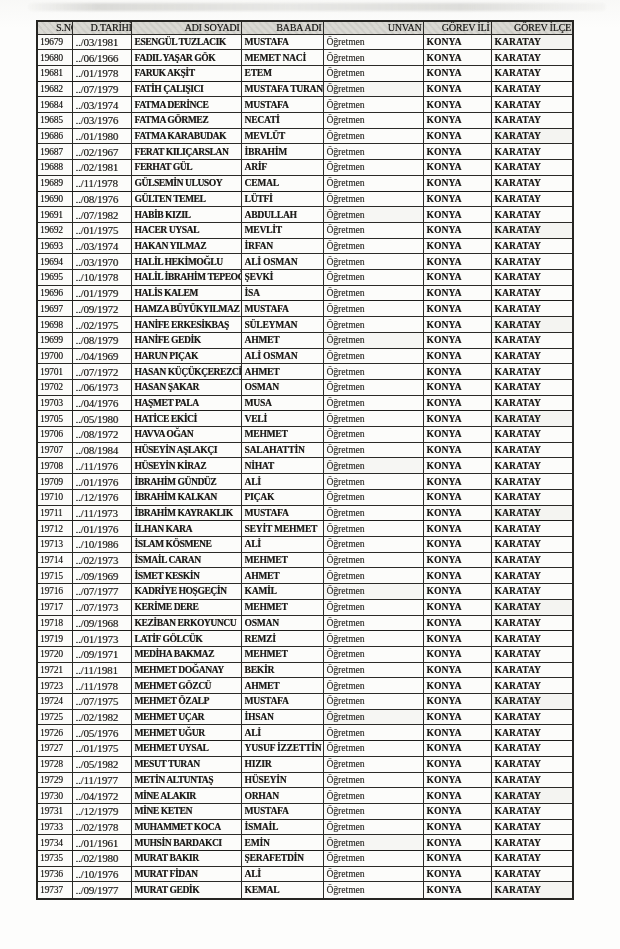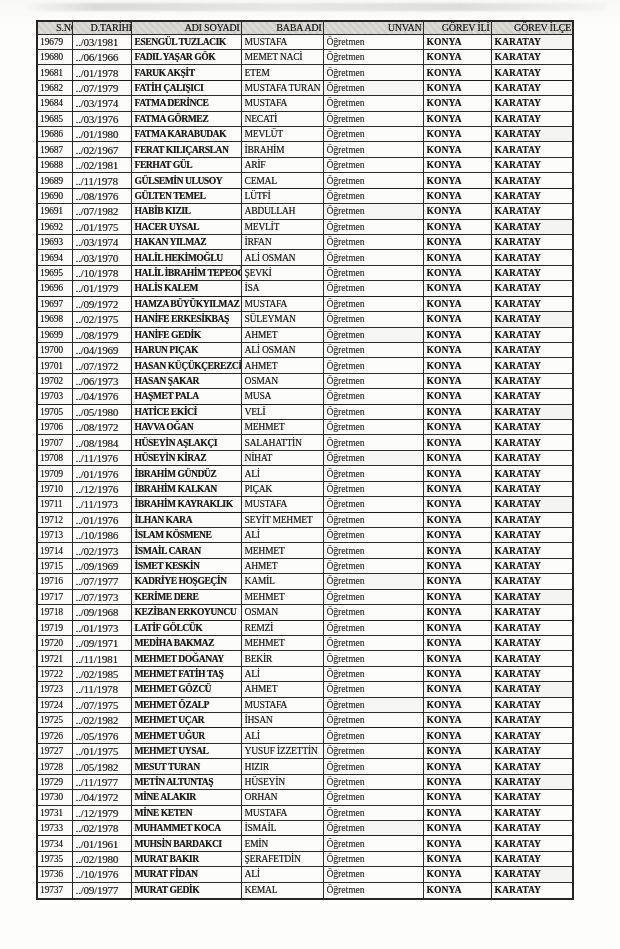--- a/index.html
+++ b/index.html
@@ -67,21 +67,21 @@
     padding: 0 1px 0 18px;
     letter-spacing: -0.2px;
   }
   td {
     font-size: 9.5px;
     padding: 0 1px 0 3px;
   }
   td.col-sno   { font-weight: 400; padding-left: 2px; letter-spacing: -0.2px; }
   td.col-dtarihi { font-weight: 400; font-size: 11px; letter-spacing: -0.2px; color: #232220; }
   td.col-adi-soyadi { font-weight: 700; letter-spacing: -0.4px; }
-  td.col-baba-adi   { font-weight: 400; letter-spacing: -0.2px; margin-top: 17px; }
+  td.col-baba-adi   { font-weight: 700; letter-spacing: -0.2px; margin-top: 17px; }
   td.col-unvan { font-weight: 400; color: #35332f; }
   td.col-gorev-ili, td.col-gorev-ilce { font-weight: 700; letter-spacing: 0.1px; }
 
   
   tbody tr:nth-child(5n+2) td { border-bottom-width: 1.6px; }
   tbody tr:nth-child(7n+3) td { border-bottom-color: #1d1c1a; }
   tbody tr:nth-child(6n+1) td.col-gorev-ilce { background: rgba(90,90,85,0.05); }
   tbody tr:nth-child(8n+4) td.col-unvan { background: rgba(90,90,85,0.04); }
 </style>
 </head>
@@ -475,29 +475,20 @@
         <tr>
           <td class="col-sno">19721</td>
           <td class="col-dtarihi">../11/1981</td>
           <td class="col-adi-soyadi">MEHMET DOĞANAY</td>
           <td class="col-baba-adi">BEKİR</td>
           <td class="col-unvan">Öğretmen</td>
           <td class="col-gorev-ili">KONYA</td>
           <td class="col-gorev-ilce">KARATAY</td>
         </tr>
         <tr>
-          <td class="col-sno">19722</td>
-          <td class="col-dtarihi">../02/1985</td>
-          <td class="col-adi-soyadi">MEHMET FATİH TAŞ</td>
-          <td class="col-baba-adi">ALİ</td>
-          <td class="col-unvan">Öğretmen</td>
-          <td class="col-gorev-ili">KONYA</td>
-          <td class="col-gorev-ilce">KARATAY</td>
-        </tr>
-        <tr>
           <td class="col-sno">19723</td>
           <td class="col-dtarihi">../11/1978</td>
           <td class="col-adi-soyadi">MEHMET GÖZCÜ</td>
           <td class="col-baba-adi">AHMET</td>
           <td class="col-unvan">Öğretmen</td>
           <td class="col-gorev-ili">KONYA</td>
           <td class="col-gorev-ilce">KARATAY</td>
         </tr>
         <tr>
           <td class="col-sno">19724</td>

